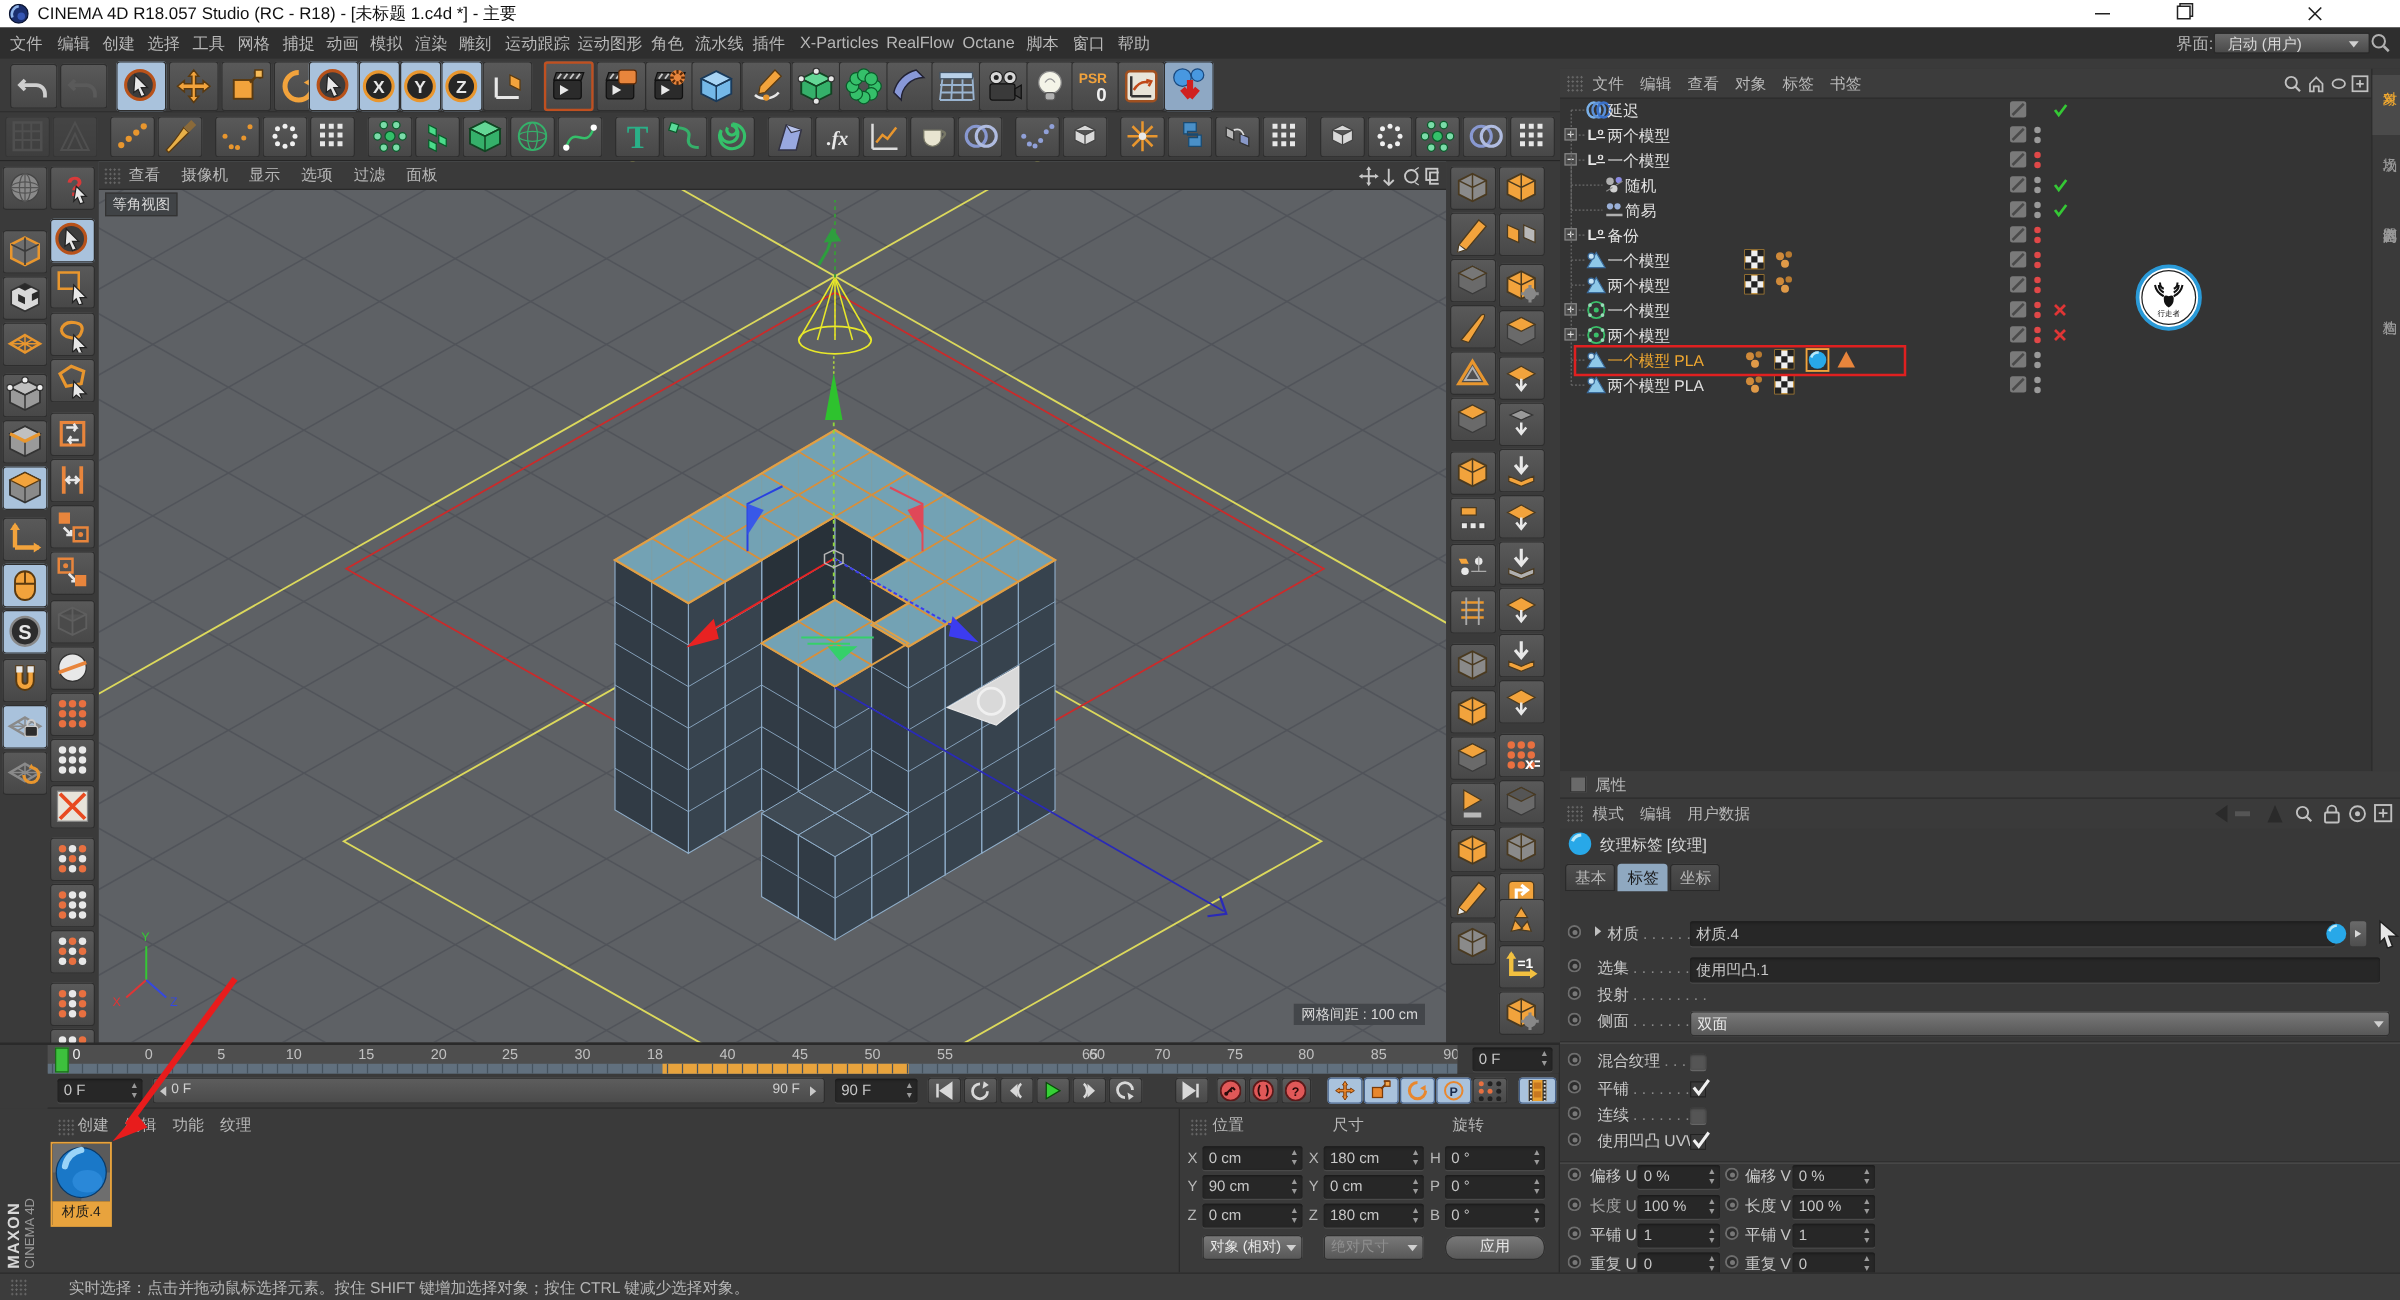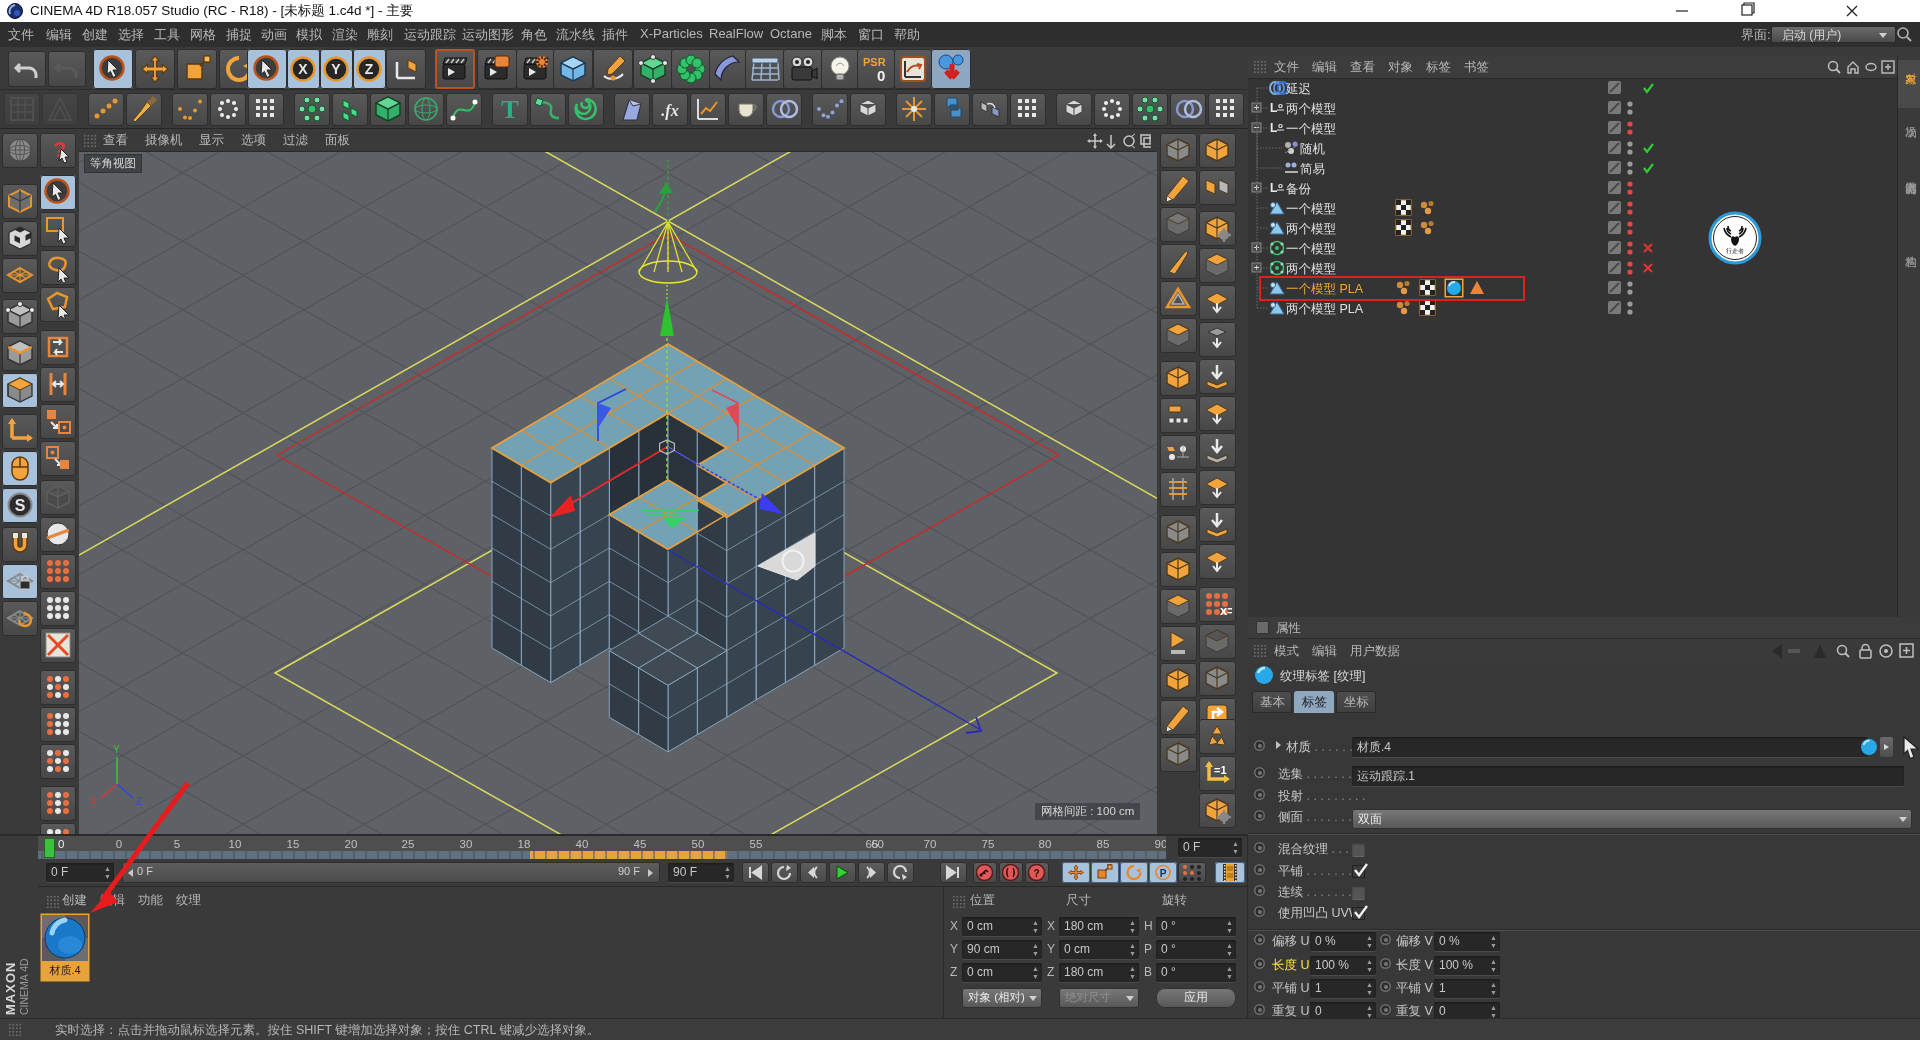--- a/index.html
+++ b/index.html
@@ -1722,21 +1722,21 @@
       <path d="M3.5 7 a7 7 0 0 1 6 -4.5" stroke="#b8e8f8" stroke-width="2" fill="none"></path>
     </svg>
 <div class="abs" style="left:632px;top:120px;width:13px;height:20px;background:linear-gradient(#6a6a6a,#4e4e4e);border-radius:2px">
       <div class="abs" style="left:4px;top:7px;width:0;height:0;border-top:3.5px solid transparent;border-bottom:3.5px solid transparent;border-left:5px solid #d8d8d8"></div>
     </div>
 <svg class="abs" style="left:650px;top:118px" width="24" height="24">
       <path d="M6 2 L20 14 L13 14 L16 22 L12 23.5 L9.5 15.5 L6 19 Z" fill="#e8e8e8" stroke="#222" stroke-width="1.2"></path>
     </svg>
     <div class="circ" style="left:6px;top:150px"></div>
     <span class="abs" style="left:30px;top:149px;font-size:12.5px;color:#c8c8c8">选集<span style="color:#8a8a8a"> . . . . . . . . .</span></span>
-    <div class="field abs" style="left:104px;top:149px;width:552px;height:20px">运动跟踪.1</div>
+    <div class="field abs" style="left:104px;top:149px;width:552px;height:20px">使用凹凸.1</div>
     <div class="circ" style="left:6px;top:172px"></div>
     <span class="abs" style="left:30px;top:171px;font-size:12.5px;color:#c8c8c8">投射<span style="color:#8a8a8a"> . . . . . . . . .</span></span>
     <div class="circ" style="left:6px;top:193px"></div>
     <span class="abs" style="left:30px;top:192px;font-size:12.5px;color:#c8c8c8">侧面<span style="color:#8a8a8a"> . . . . . . . . .</span></span>
     <div class="drop abs" style="left:104px;top:192px;width:560px;height:20px">双面<span class="caret"></span></div>
     <div class="abs" style="left:0;top:216px;width:672px;height:1px;background:#2c2c2c"></div>
     <div class="abs" style="left:0;top:217px;width:672px;height:1px;background:#4c4c4c"></div>
     <div class="circ" style="left:6px;top:225px"></div>
     <span class="abs" style="left:30px;top:224px;font-size:12.5px;color:#c8c8c8">混合纹理<span style="color:#8a8a8a"> . . . .</span></span>
     <div class="abs" style="left:104px;top:226px;width:13px;height:13px;background:#555;box-shadow:inset 0 1px 2px #333,0 1px 0 #666;border-radius:2px"></div>
@@ -1757,21 +1757,21 @@
     </svg>
     <div class="abs" style="left:0;top:312px;width:672px;height:1px;background:#2c2c2c"></div>
     <div class="abs" style="left:0;top:313px;width:672px;height:1px;background:#4c4c4c"></div>
     <div class="circ" style="left:6px;top:317px"></div>
     <span class="abs" style="left:24px;top:316px;font-size:12.5px;color:#c8c8c8">偏移 U</span>
     <div class="field abs" style="left:62px;top:315px;width:66px;height:19px">0 %<span class="spin">▲<br>▼</span></div>
     <div class="circ" style="left:132px;top:317px"></div>
     <span class="abs" style="left:148px;top:316px;font-size:12.5px;color:#c8c8c8">偏移 V</span>
     <div class="field abs" style="left:186px;top:315px;width:66px;height:19px">0 %<span class="spin">▲<br>▼</span></div>
     <div class="circ" style="left:6px;top:341px"></div>
-    <span class="abs" style="left:24px;top:340px;font-size:12.5px;color:#fde047">长度 U</span>
+    <span class="abs" style="left:24px;top:340px;font-size:12.5px;color:#a3a3a3">长度 U</span>
     <div class="field abs" style="left:62px;top:339px;width:66px;height:19px">100 %<span class="spin">▲<br>▼</span></div>
     <div class="circ" style="left:132px;top:341px"></div>
     <span class="abs" style="left:148px;top:340px;font-size:12.5px;color:#c8c8c8">长度 V</span>
     <div class="field abs" style="left:186px;top:339px;width:66px;height:19px">100 %<span class="spin">▲<br>▼</span></div>
     <div class="circ" style="left:6px;top:364px"></div>
     <span class="abs" style="left:24px;top:363px;font-size:12.5px;color:#c8c8c8">平铺 U</span>
     <div class="field abs" style="left:62px;top:362px;width:66px;height:19px">1<span class="spin">▲<br>▼</span></div>
     <div class="circ" style="left:132px;top:364px"></div>
     <span class="abs" style="left:148px;top:363px;font-size:12.5px;color:#c8c8c8">平铺 V</span>
     <div class="field abs" style="left:186px;top:362px;width:66px;height:19px">1<span class="spin">▲<br>▼</span></div>

